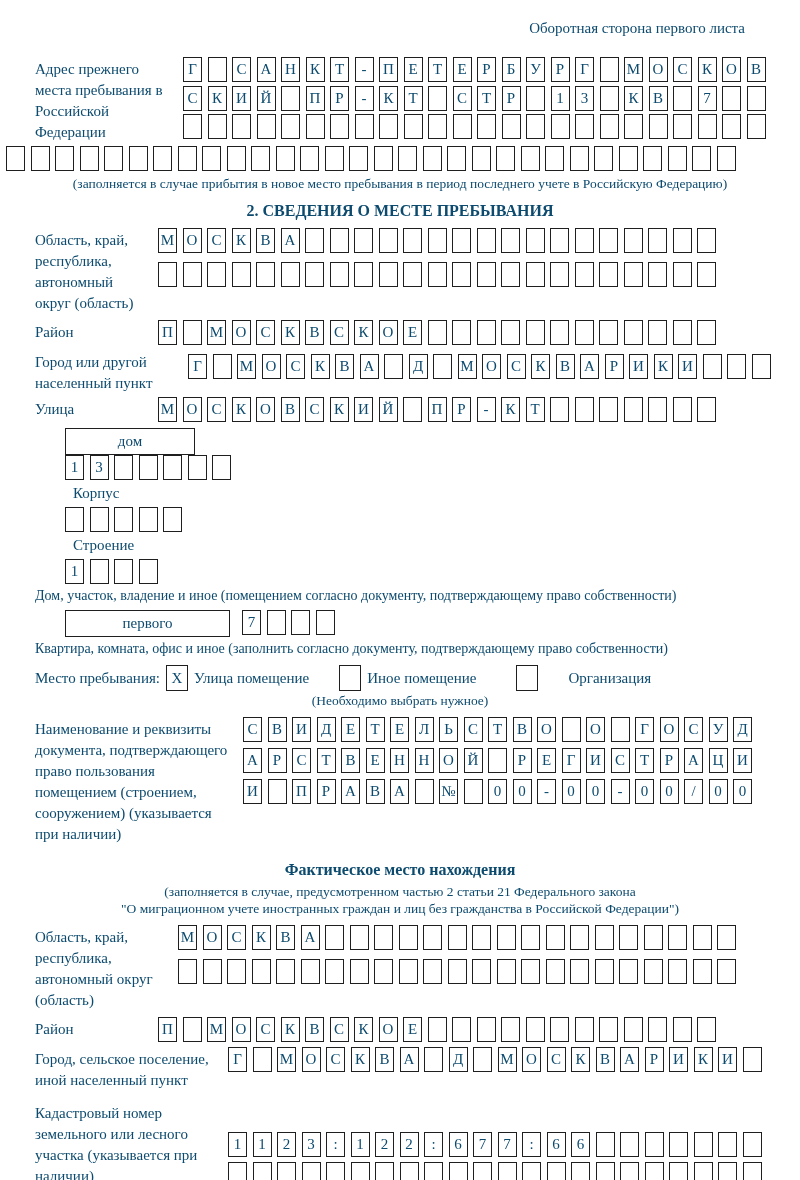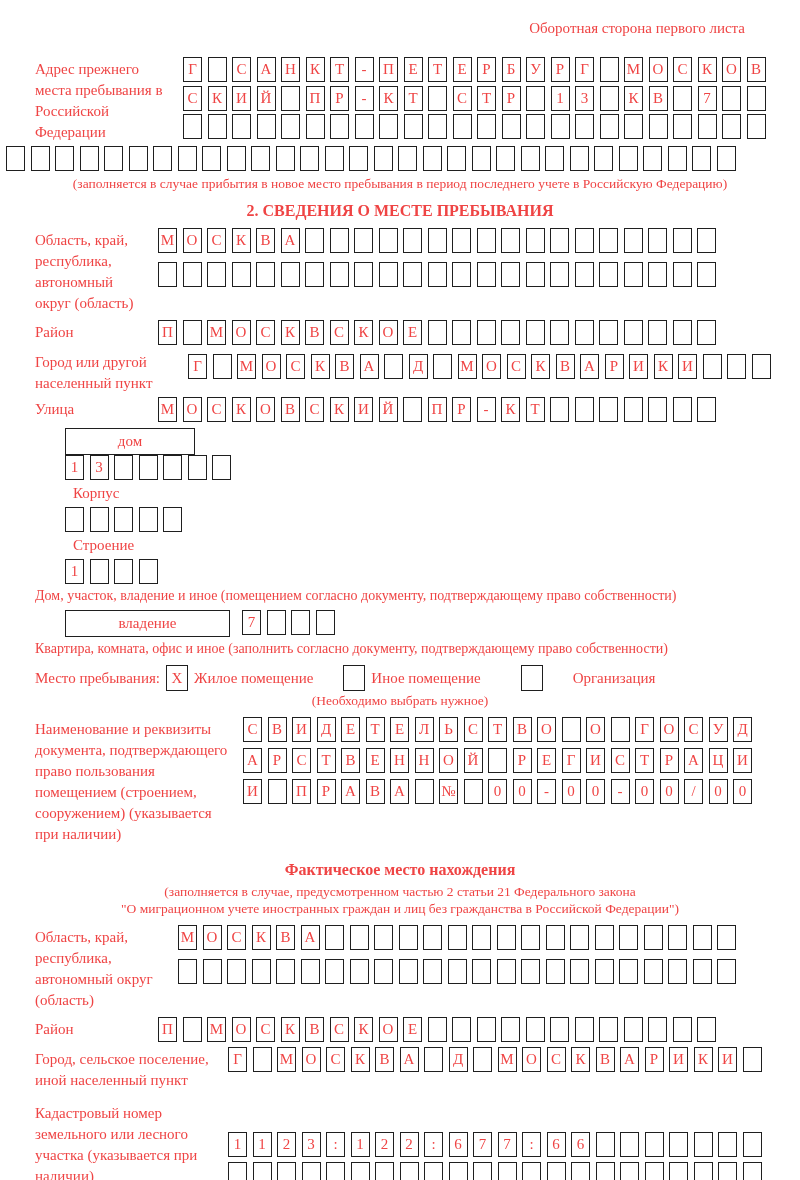--- a/index.html
+++ b/index.html
@@ -1,19 +1,19 @@
 <!DOCTYPE html>
 <html><head>
 <meta charset="utf-8">
 <style>
   html,body{margin:0;padding:0;background:#ffffff;}
   .page{
     position:relative;
     width:800px;height:1180px;
-    background:#fff;color:#ef4444;
+    background:#fff;color:#0c4a6e;
     font-family:"Liberation Serif", serif;
     font-size:15px;
     overflow:hidden;
   }
   .top-note{ text-align:right; padding:20px 55px 0 0; font-size:15px;}
   .blk{ display:flex; align-items:flex-start; margin-left:35px; }
   .flabel{ flex:0 0 auto; line-height:21px; padding-top:2px;}
   .w140{width:140px;} .w115{width:115px;} .w145{width:145px;}
   .w135{width:135px;} .w185{width:185px;} .w200{width:200px;}
   .rowscol{ display:flex; flex-direction:column; }
@@ -342,35 +342,35 @@
     <div class="cellrow">
         <div class="cell">1</div>
         <div class="cell"></div>
         <div class="cell"></div>
         <div class="cell"></div>
       </div>
   </div>
   <div class="caption-line">Дом, участок, владение и иное (помещением согласно документу, подтверждающему право собственности)</div>
 
   <div class="blk" style="margin-left:65px;">
-    <div class="widebox" style="width:165px;">владение</div>
+    <div class="widebox" style="width:165px;">первого</div>
     <div style="width:12px;"></div>
     <div class="cellrow">
         <div class="cell">7</div>
         <div class="cell"></div>
         <div class="cell"></div>
         <div class="cell"></div>
       </div>
   </div>
   <div class="caption-line">Квартира, комната, офис и иное (заполнить согласно документу, подтверждающему право собственности)</div>
 
   <div class="stay-row">
     <span>Место пребывания:</span>
     <div class="checkbox">X</div>
-    <span>Жилое помещение</span>
+    <span>Улица помещение</span>
     <div style="width:18px;"></div>
     <div class="checkbox"></div>
     <span>Иное помещение</span>
     <div style="width:28px;"></div>
     <div class="checkbox"></div>
     <div style="width:18px;"></div>
     <span>Организация</span>
   </div>
   <div class="center-note">(Необходимо выбрать нужное)</div>
 

